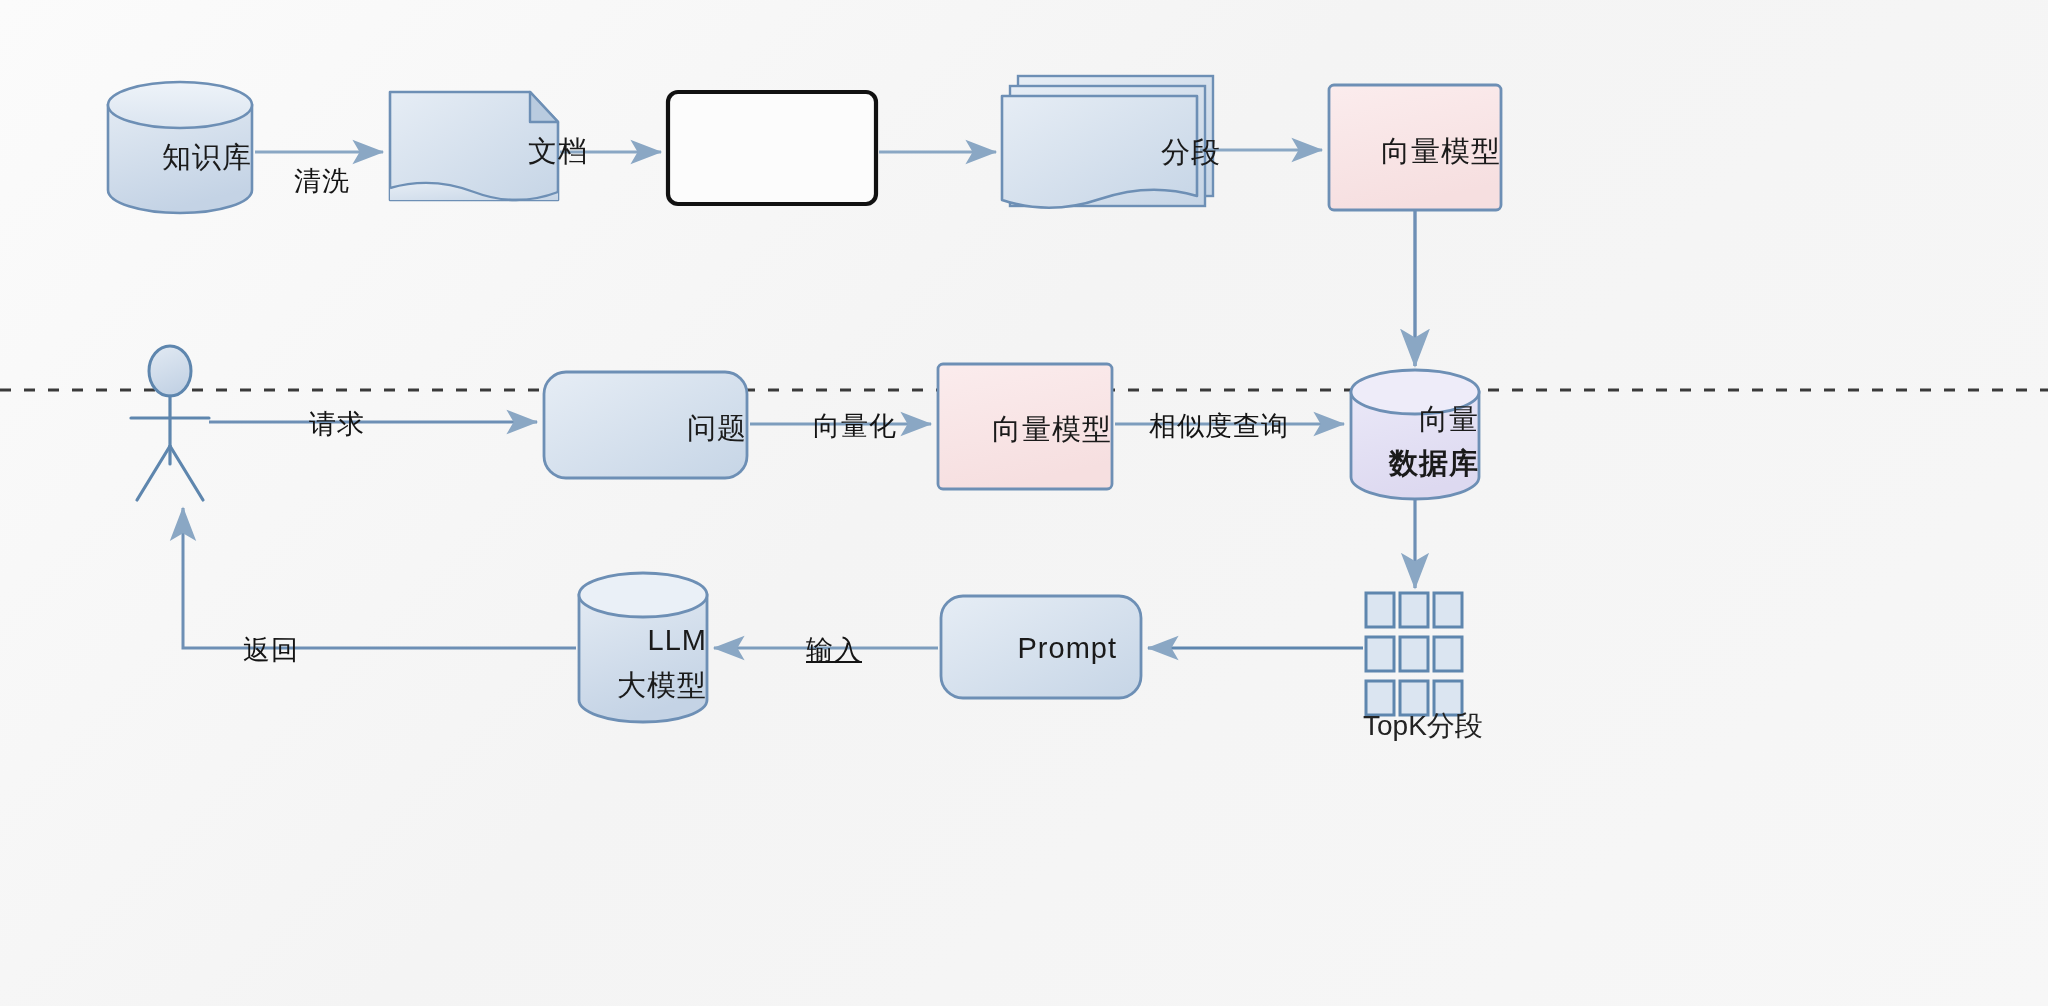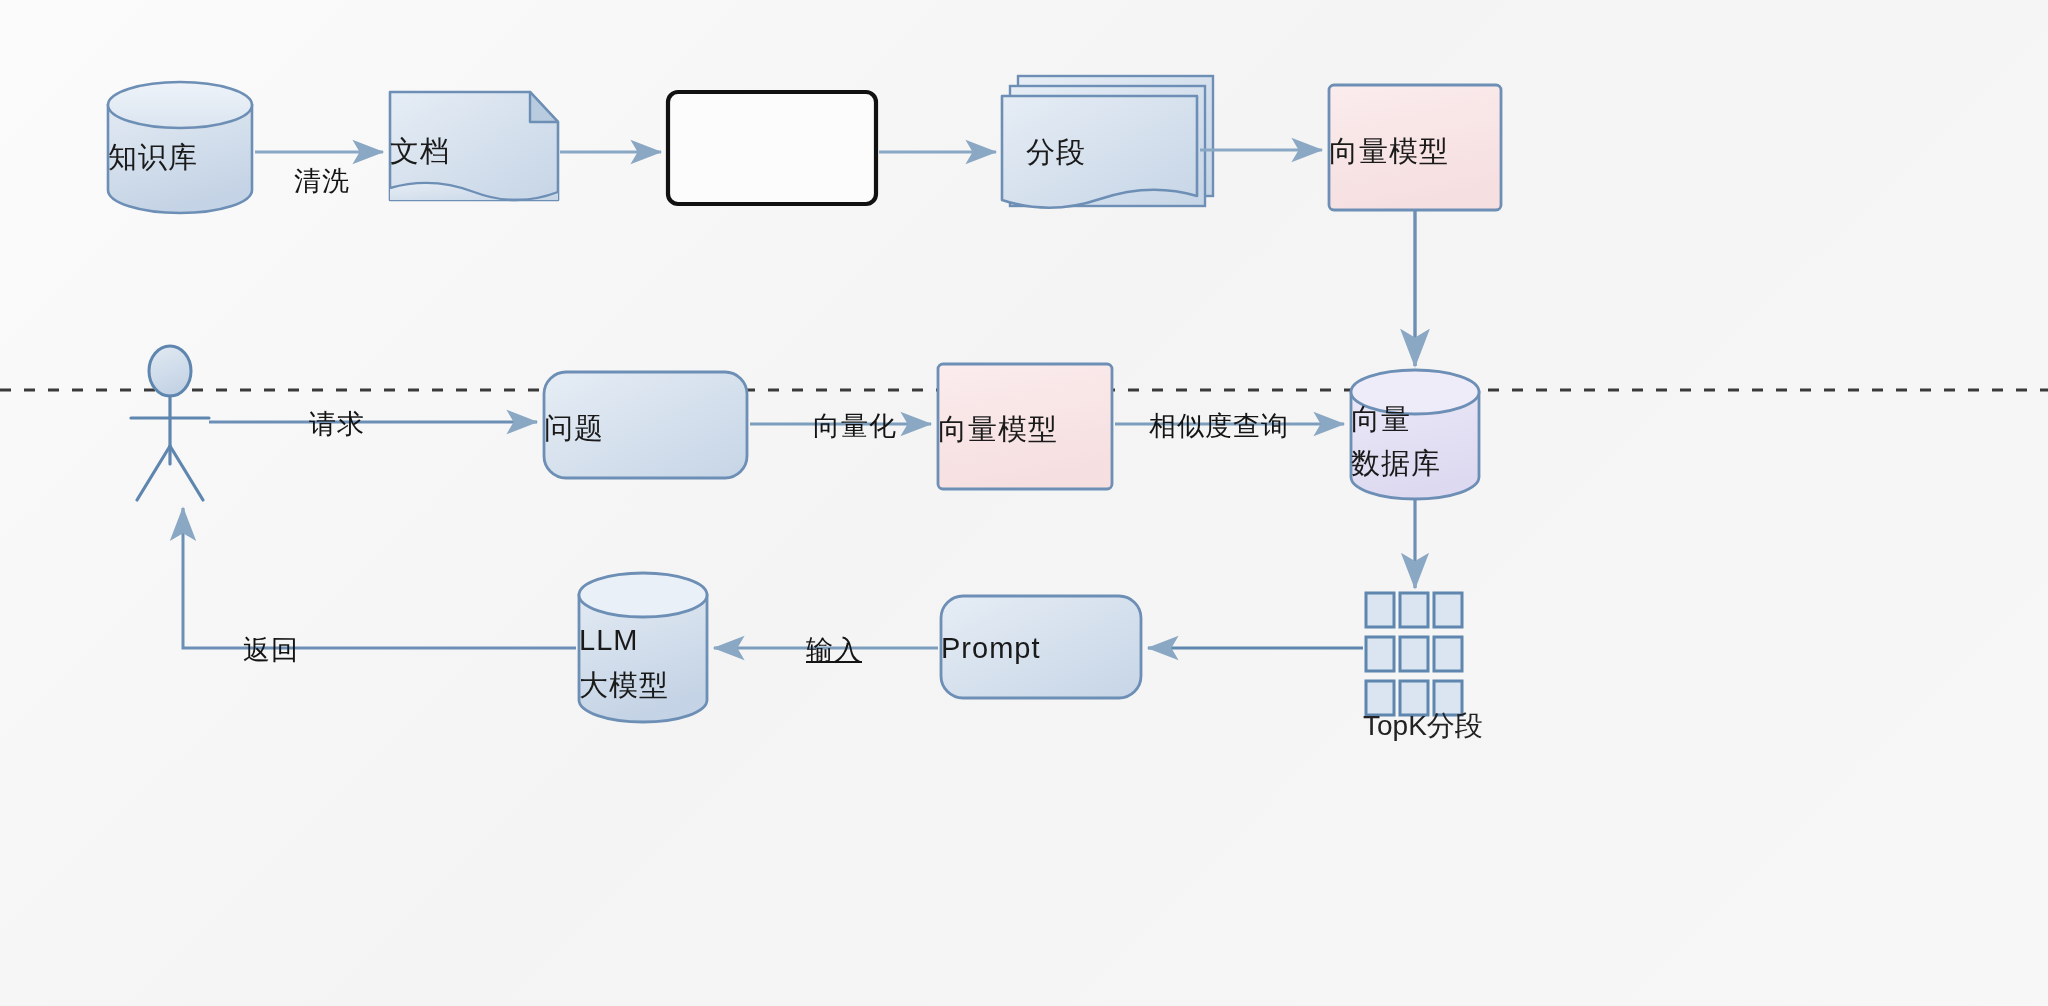--- a/index.html
+++ b/index.html
@@ -22,21 +22,21 @@
     left: 0; top: 0;
     width: 2048px;
     height: 1006px;
   }
   .node-label {
     position: absolute;
     color: #1a1a1a;
     font-size: 29px;
     letter-spacing: 1px;
     white-space: nowrap;
-    text-align: left;
+    text-align: right;
     pointer-events: none;
   }
   .edge-label {
     position: absolute;
     color: #141414;
     font-size: 27px;
     letter-spacing: 1px;
     white-space: nowrap;
     background: transparent;
     padding: 0 6px;
@@ -177,35 +177,35 @@
     <line x1="750" y1="424" x2="931" y2="424" stroke="#7d9dbd" stroke-width="3" marker-end="url(#arrowBlue)"></line>
     <line x1="1115" y1="424" x2="1344" y2="424" stroke="#7d9dbd" stroke-width="3" marker-end="url(#arrowBlue)"></line>
     <line x1="1363" y1="648" x2="1148" y2="648" stroke="#5e86ae" stroke-width="3" marker-end="url(#arrowBlue)"></line>
     <line x1="938" y1="648" x2="714" y2="648" stroke="#7d9dbd" stroke-width="3" marker-end="url(#arrowBlue)"></line>
 
     <path d="M576,648 L183,648 L183,508" fill="none" stroke="#6d8fb5" stroke-width="3" marker-end="url(#arrowBlueThin)"></path>
   </svg>
 
   <div class="node-label" style="left:108px; top:138px; width:144px;">知识库</div>
 
-  <div class="node-label" style="left:390px; top:132px; width:184px;">文档</div>
+  <div class="node-label" style="left:404px; top:132px; width:184px;">文档</div>
 
 
   <div class="node-label" style="left:1002px; top:133px; width:195px;padding-left:24px;">分段</div>
 
   <div class="node-label" style="left:1329px; top:132px; width:172px;">向量模型</div>
 
   <div class="edge-label" style="left:288px; top:135px;margin-top:28px;">清洗</div>
 
   <div class="node-label" style="left:544px; top:409px; width:203px;">问题</div>
 
   <div class="node-label" style="left:938px; top:410px; width:174px;">向量模型</div>
 
   <div class="node-label" style="left:1351px; top:400px; width:128px;">向量</div>
-  <div class="node-label" style="left:1351px; top:444px; width:128px;">数据库</div>
+  <div class="node-label" style="left:1351px; top:444px; width:128px;font-weight:bold;">数据库</div>
 
   <div class="node-label latin" style="left:941px; top:632px; width:176px;">Prompt</div>
 
   <div class="node-label latin" style="left:579px; top:624px; width:128px;">LLM</div>
   <div class="node-label" style="left:579px; top:666px; width:128px;">大模型</div>
 
   <div class="edge-label" style="left:303px; top:406px;">请求</div>
 
   <div class="edge-label" style="left:807px; top:408px;">向量化</div>
 

